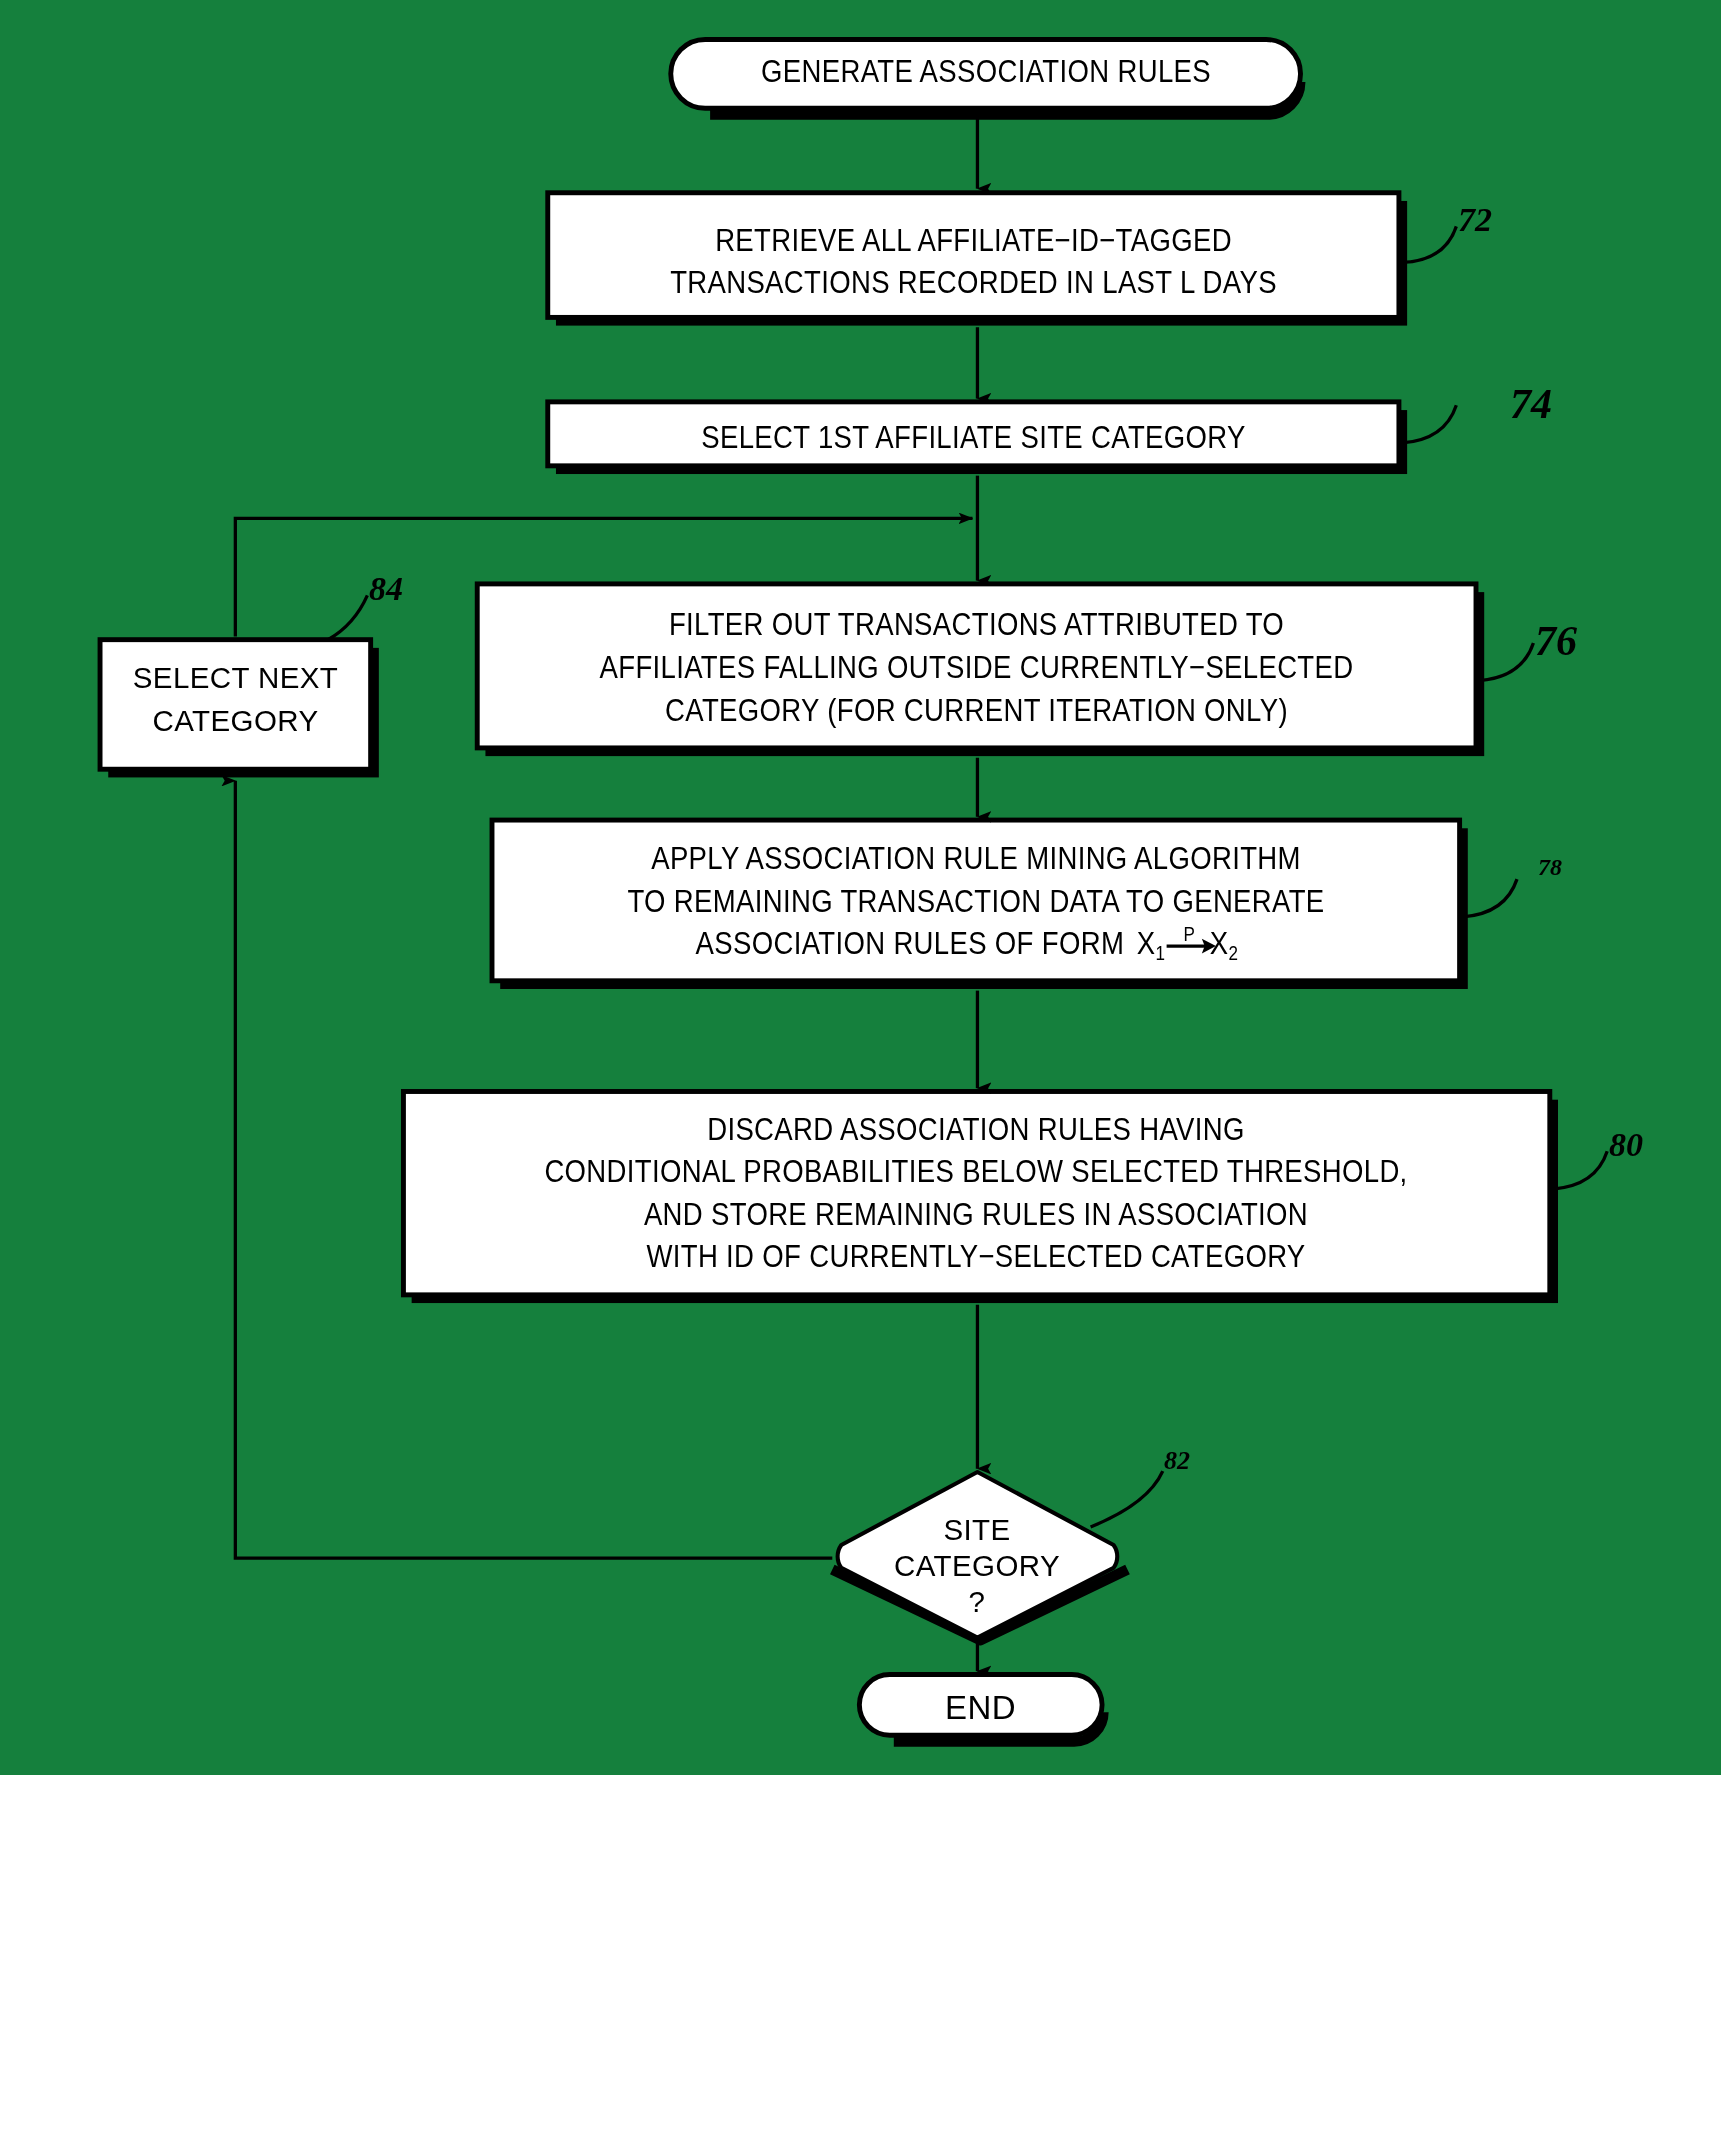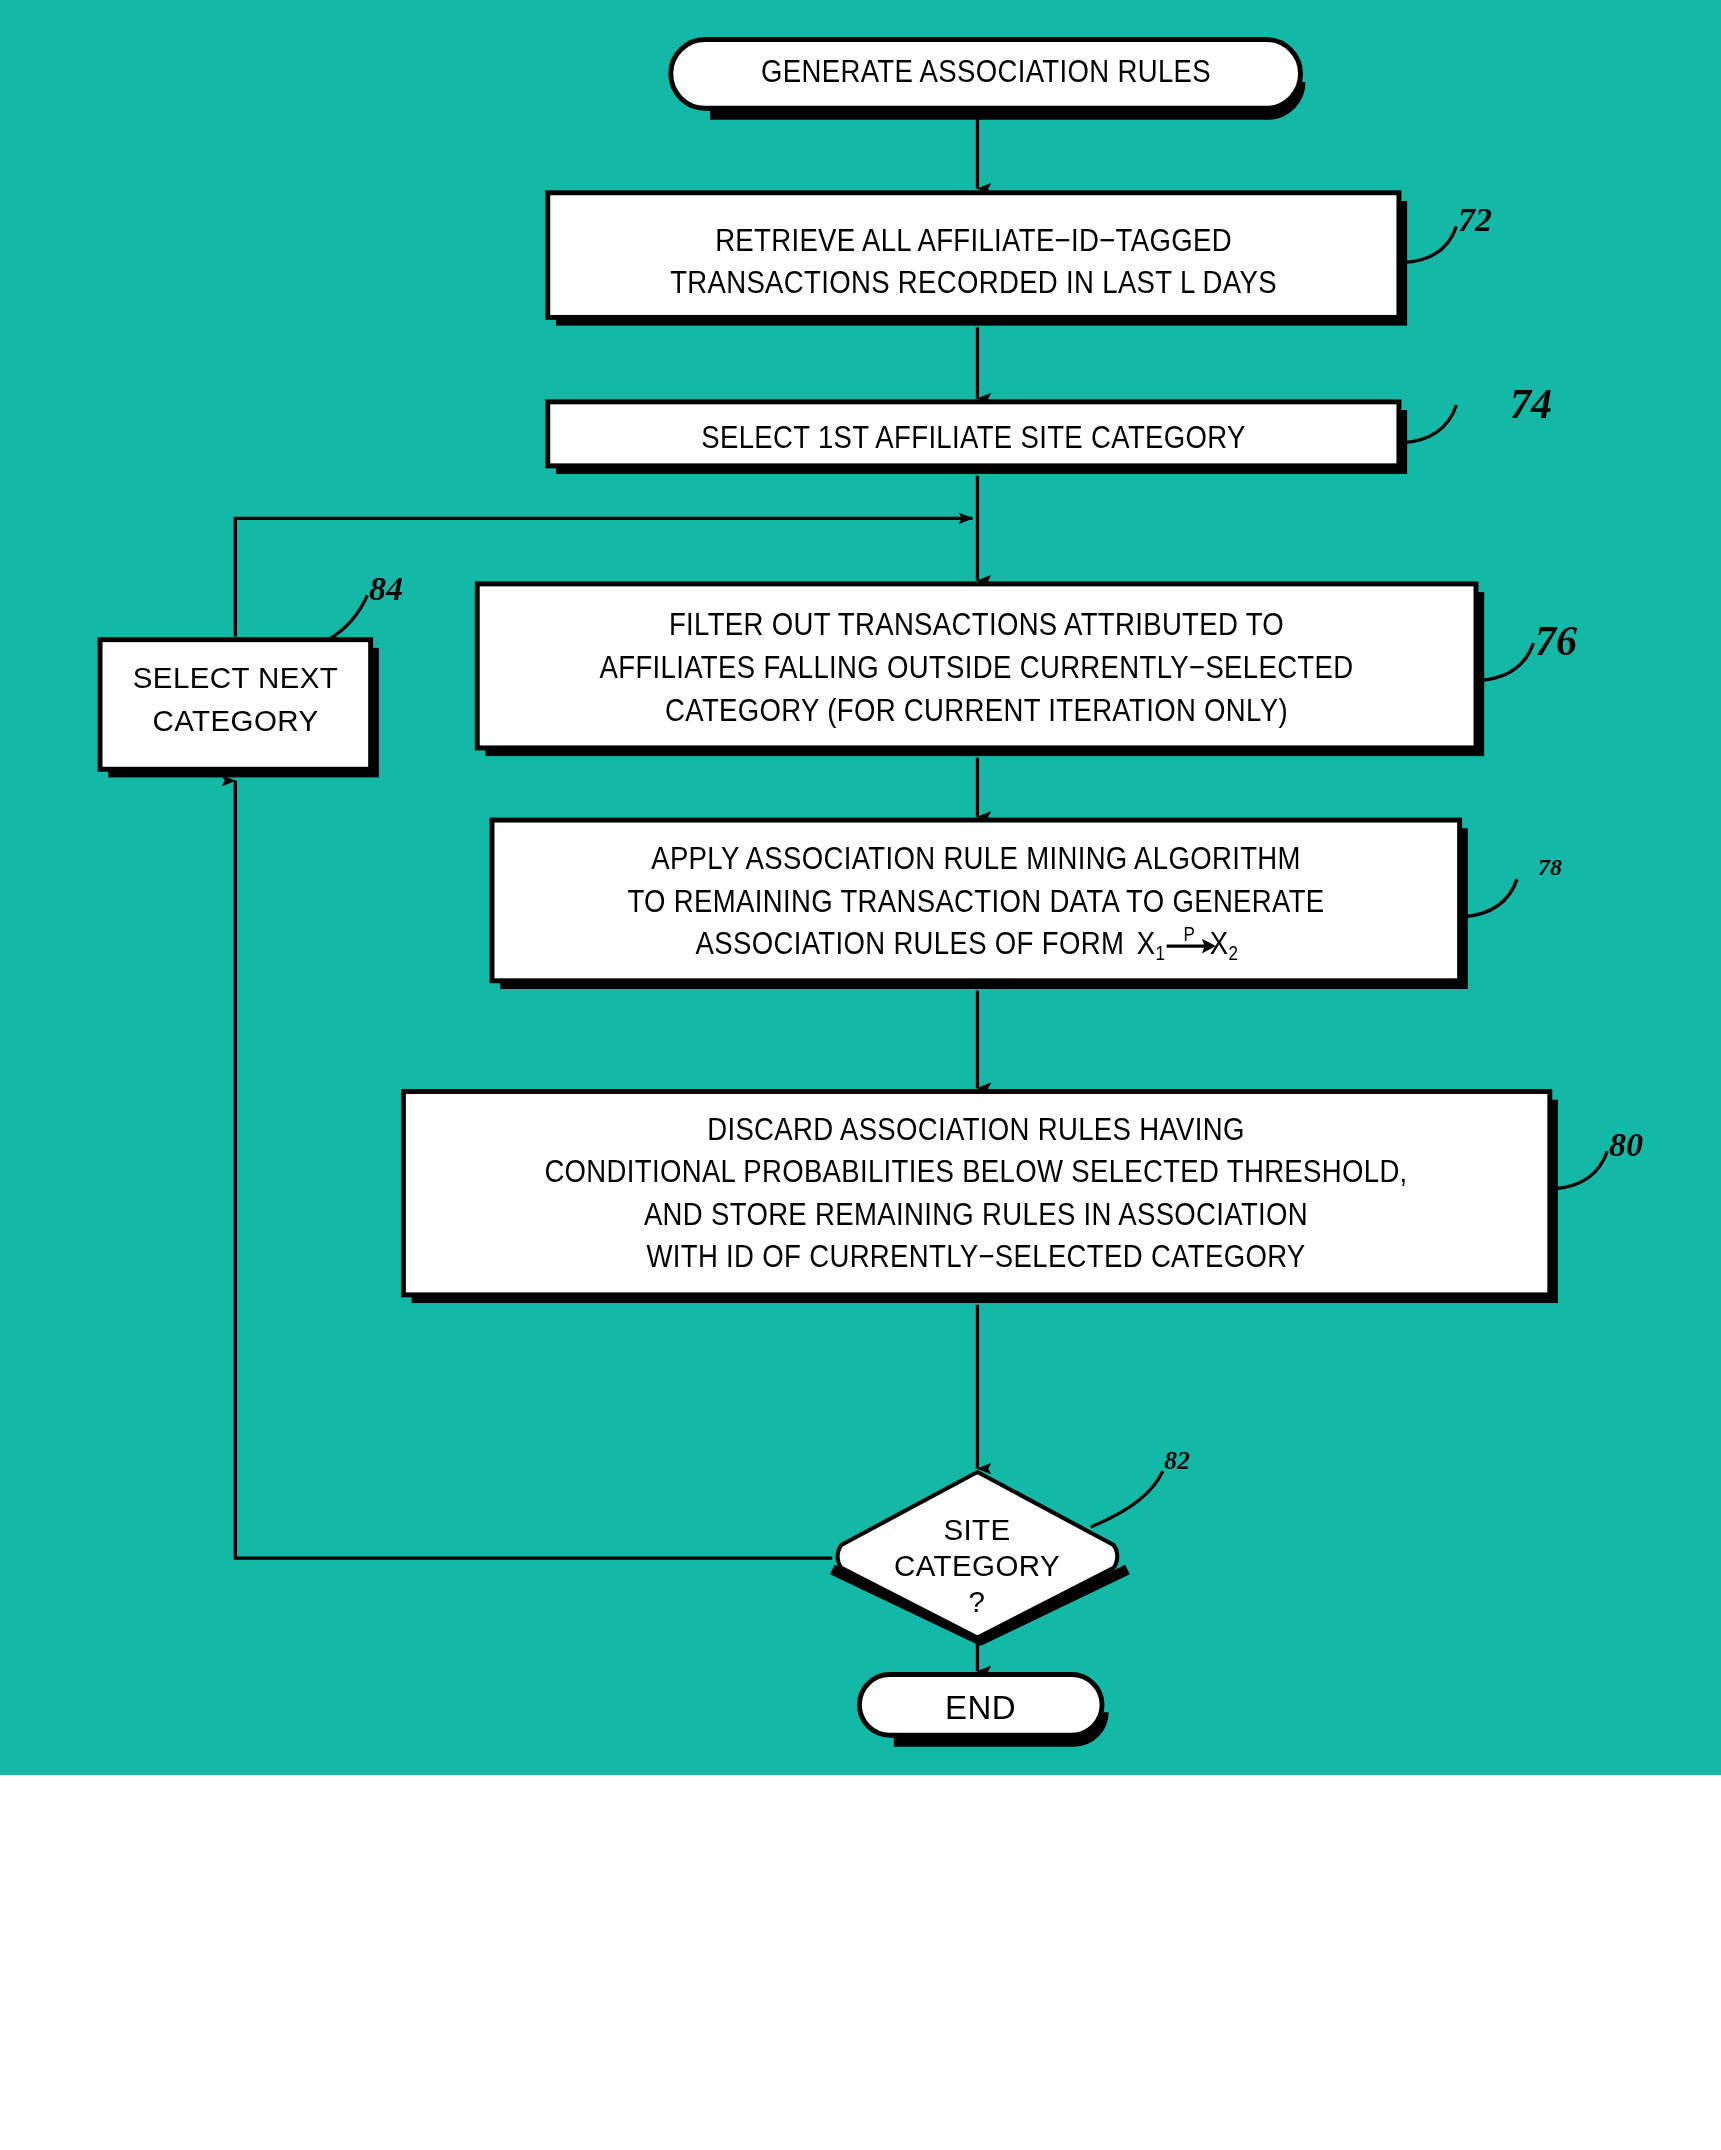--- a/index.html
+++ b/index.html
@@ -8,21 +8,21 @@
     padding: 0;
     background: #ffffff;
   }
   body {
     font-family: "Liberation Sans", sans-serif;
   }
   #page {
     position: relative;
     width: 1722px;
     height: 1775px;
-    background: #14b8a6;
+    background: #15803d;
     overflow: hidden;
   }
   #diagram-svg {
     position: absolute;
     left: 0;
     top: 0;
     width: 1722px;
     height: 2151px;
     display: block;
   }

